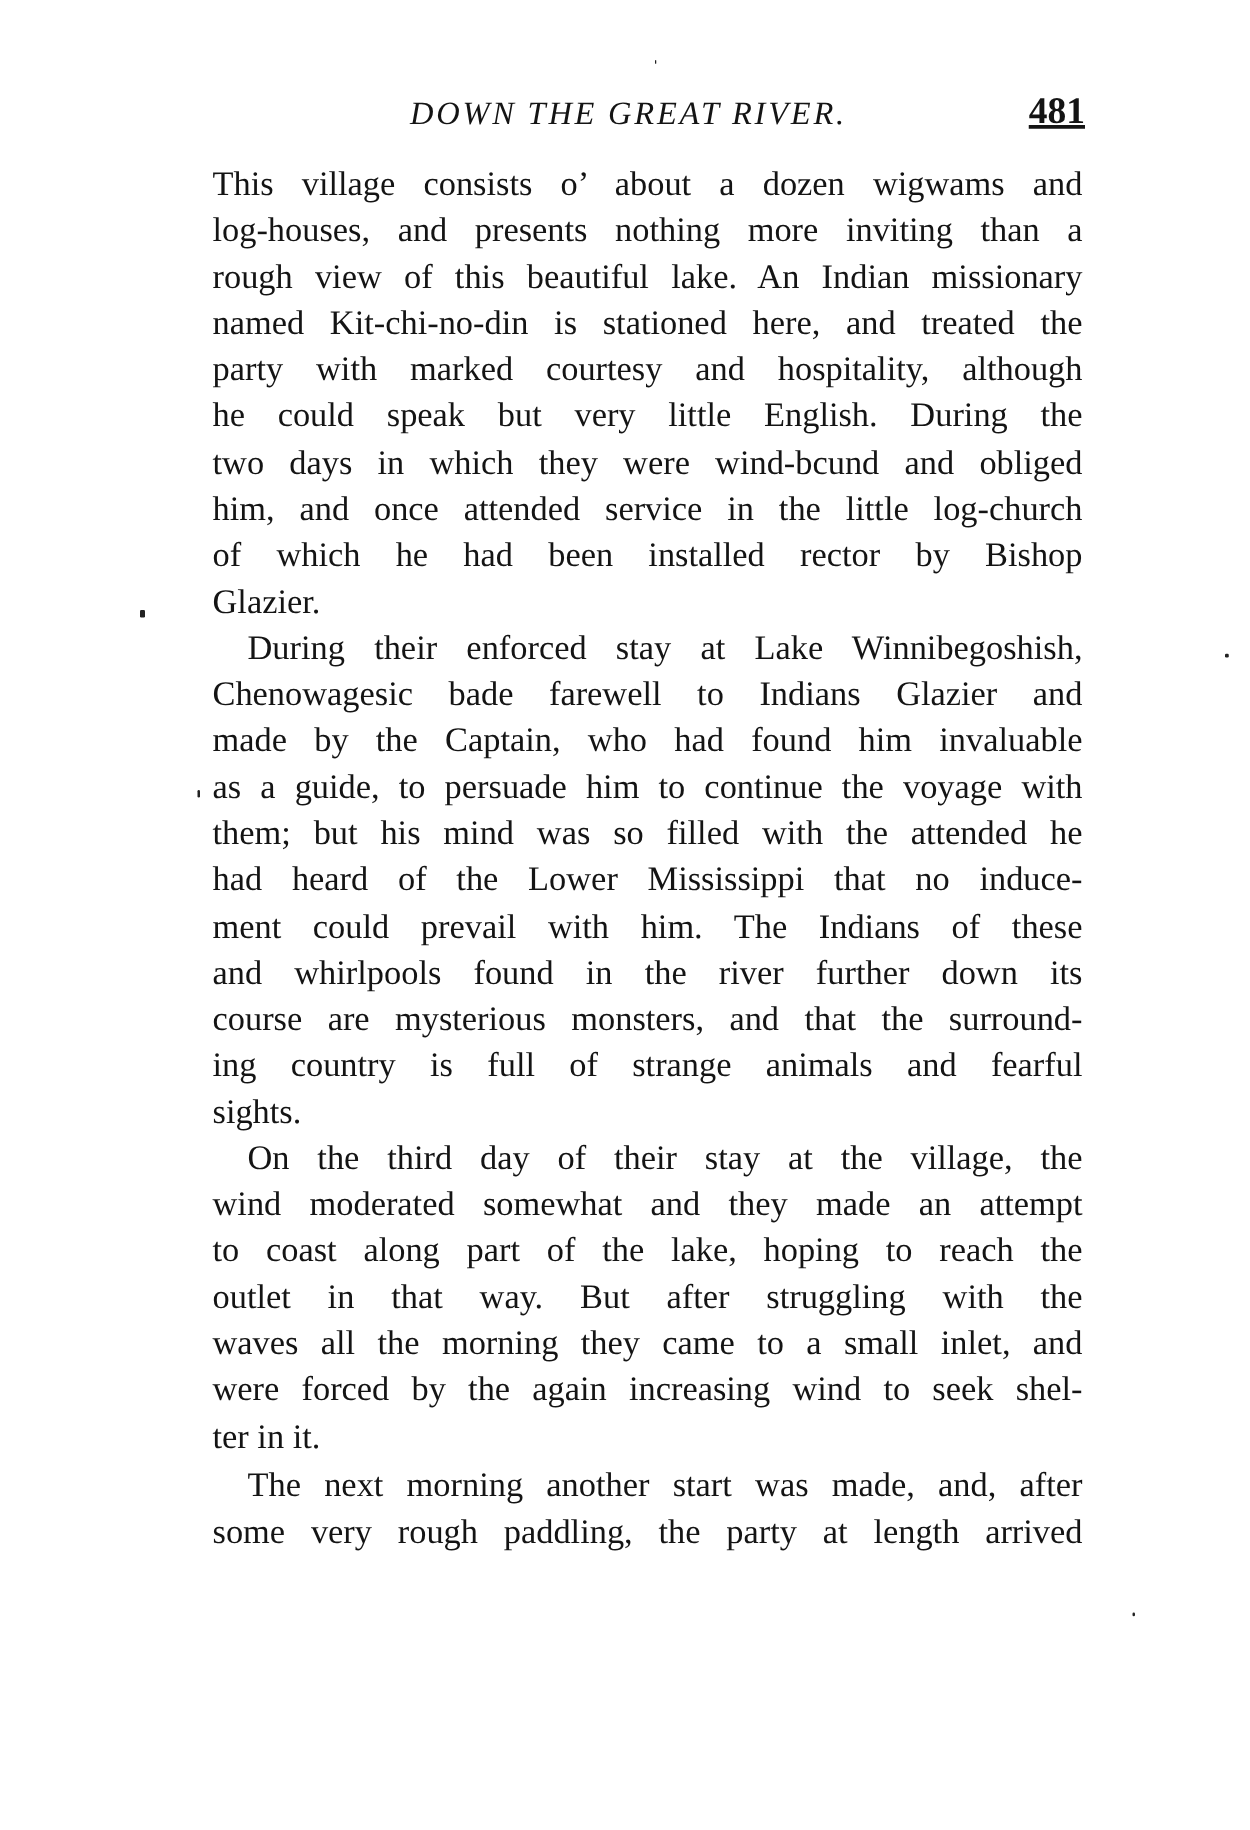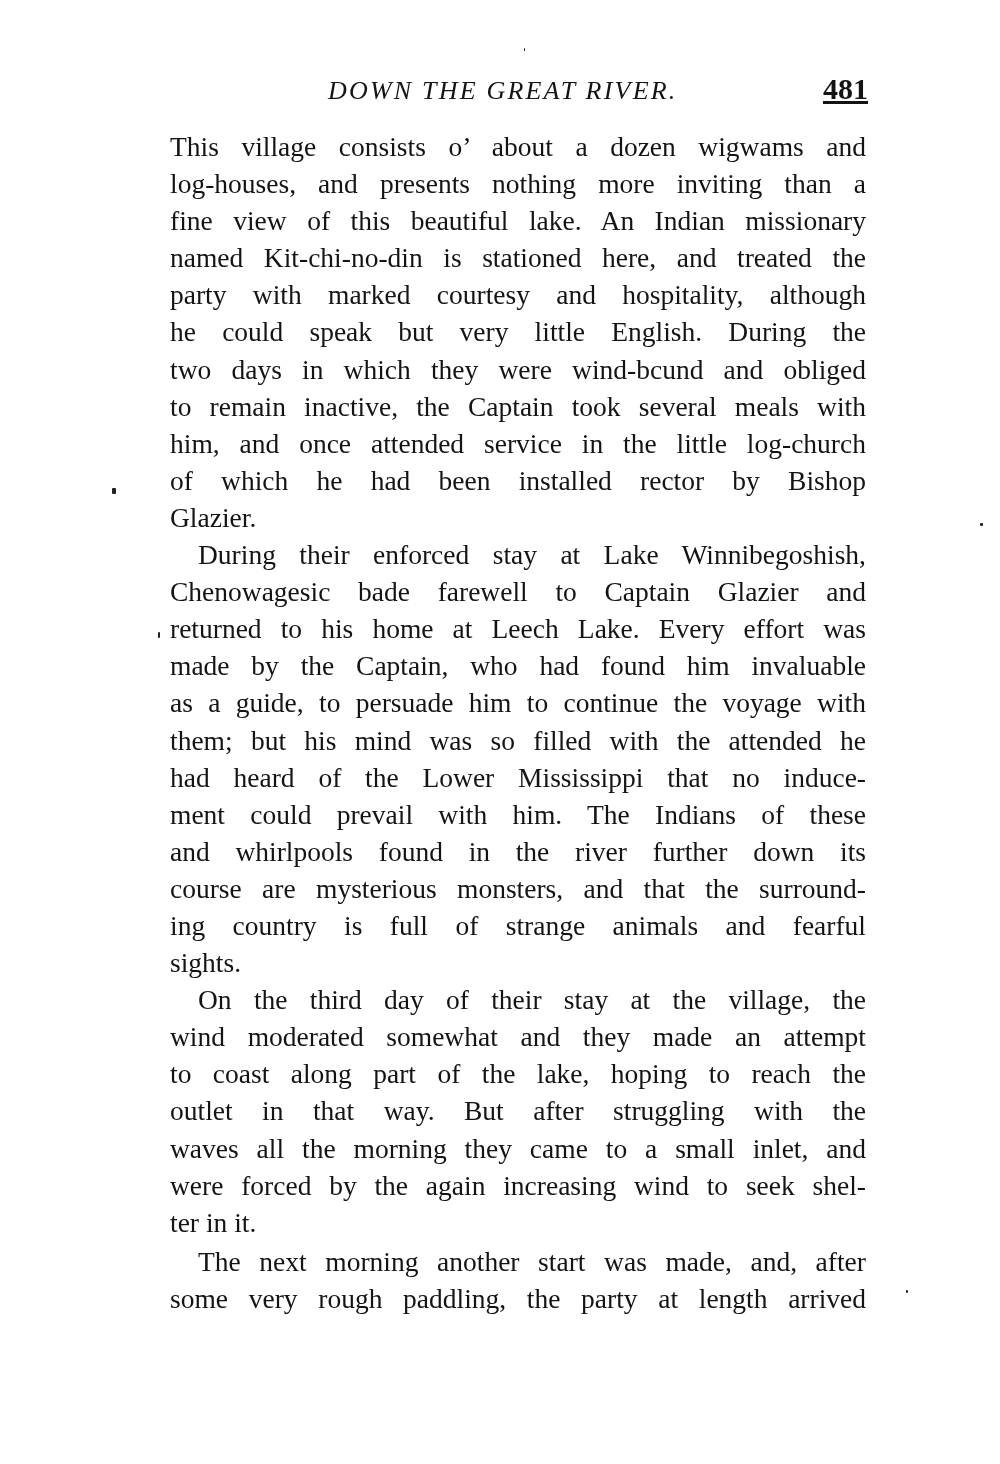--- a/index.html
+++ b/index.html
@@ -87,35 +87,33 @@
   <div class="running-head">
     <span class="running-title">DOWN THE GREAT RIVER.</span>
     <span class="folio">481</span>
   </div>
 
   <div class="text-block">
 
     <p class="para">
       <span class="line">This village consists o’ about a dozen wigwams and</span>
       <span class="line">log-houses, and presents nothing more inviting than a</span>
-      <span class="line">fine view of this beautiful lake.  An Indian missionary</span>
+      <span class="line">rough view of this beautiful lake.  An Indian missionary</span>
       <span class="line">named Kit-chi-no-din is stationed here, and treated the</span>
       <span class="line">party with marked courtesy and hospitality, although</span>
       <span class="line">he could speak but very little English.  During the</span>
       <span class="line">two days in which they were wind-bcund and obliged</span>
-      <span class="line">to remain inactive, the Captain took several meals with</span>
       <span class="line">him, and once attended service in the little log-church</span>
       <span class="line">of which he had been installed rector by Bishop</span>
       <span class="line last">Glazier.</span>
     </p>
 
     <p class="para">
       <span class="line indent">During their enforced stay at Lake Winnibegoshish,</span>
-      <span class="line">Chenowagesic bade farewell to Captain Glazier and</span>
-      <span class="line">returned to his home at Leech Lake.  Every effort was</span>
+      <span class="line">Chenowagesic bade farewell to Indians Glazier and</span>
       <span class="line">made by the Captain, who had found him invaluable</span>
       <span class="line">as a guide, to persuade him to continue the voyage with</span>
       <span class="line">them; but his mind was so filled with the attended he</span>
       <span class="line">had heard of the Lower Mississippi that no induce-</span>
       <span class="line">ment could prevail with him.  The Indians of these</span>
       <span class="line">and whirlpools found in the river further down its</span>
       <span class="line">course are mysterious monsters, and that the surround-</span>
       <span class="line">ing country is full of strange animals and fearful</span>
       <span class="line last">sights.</span>
     </p>

